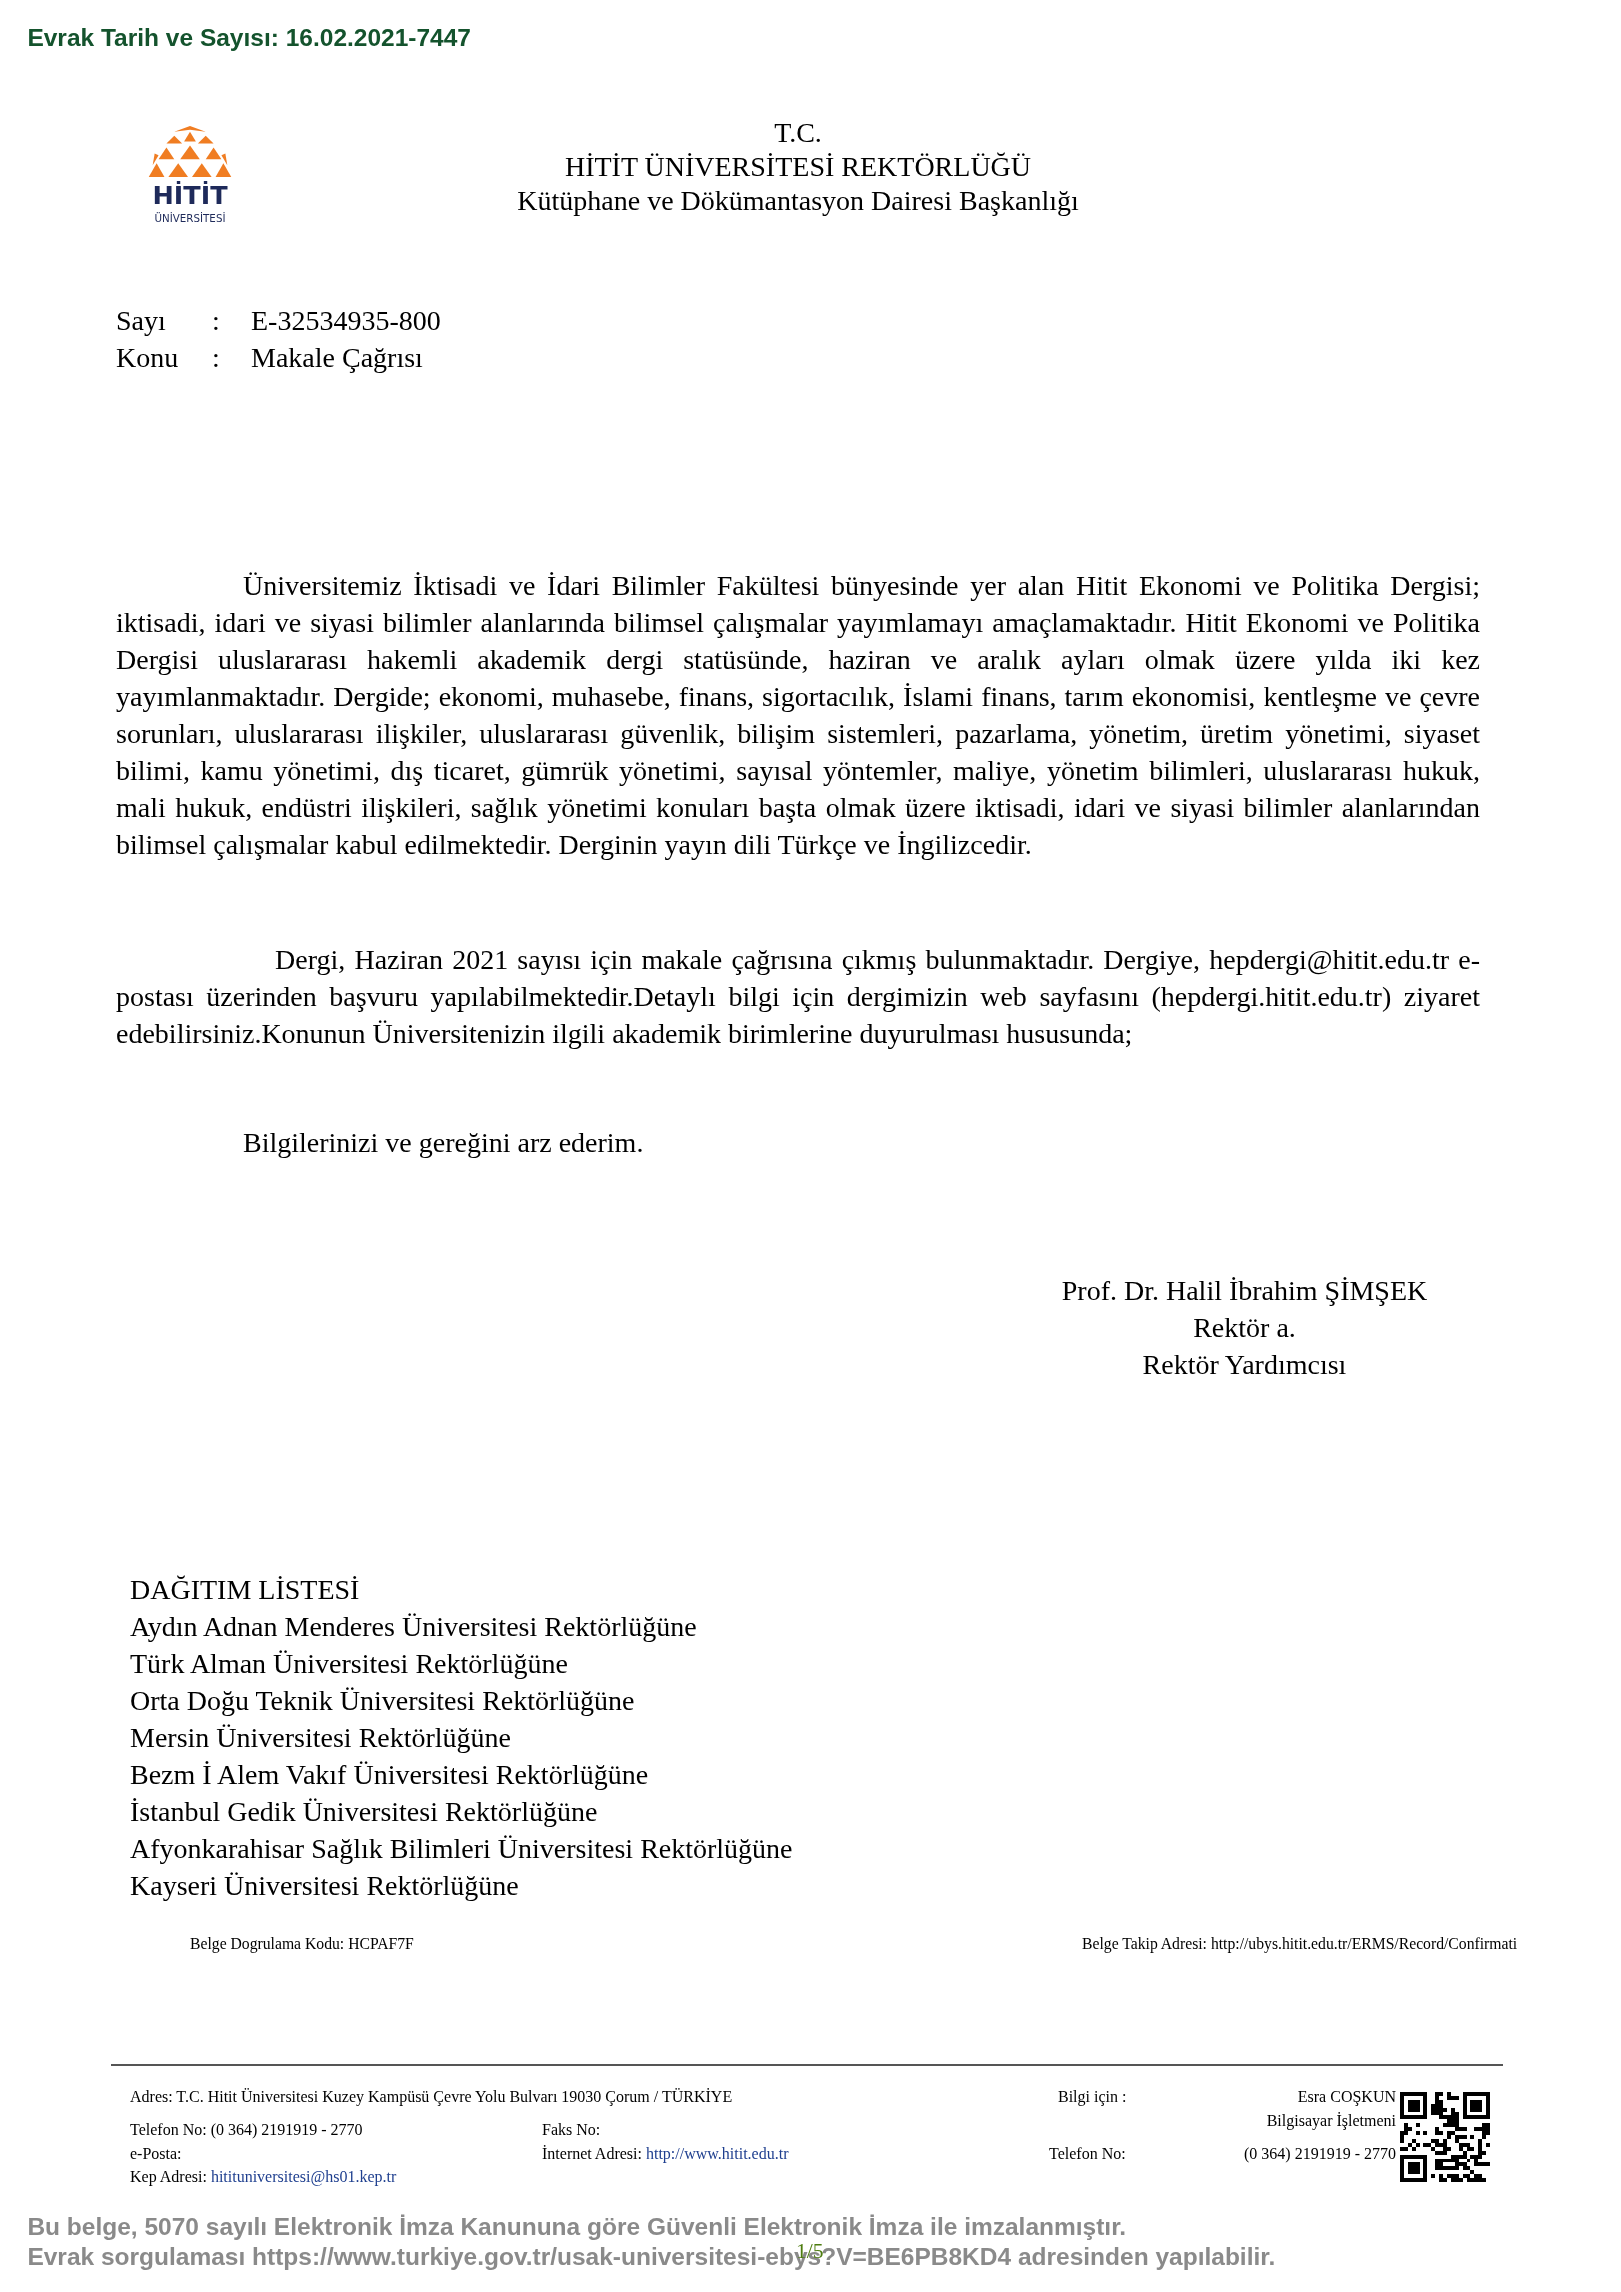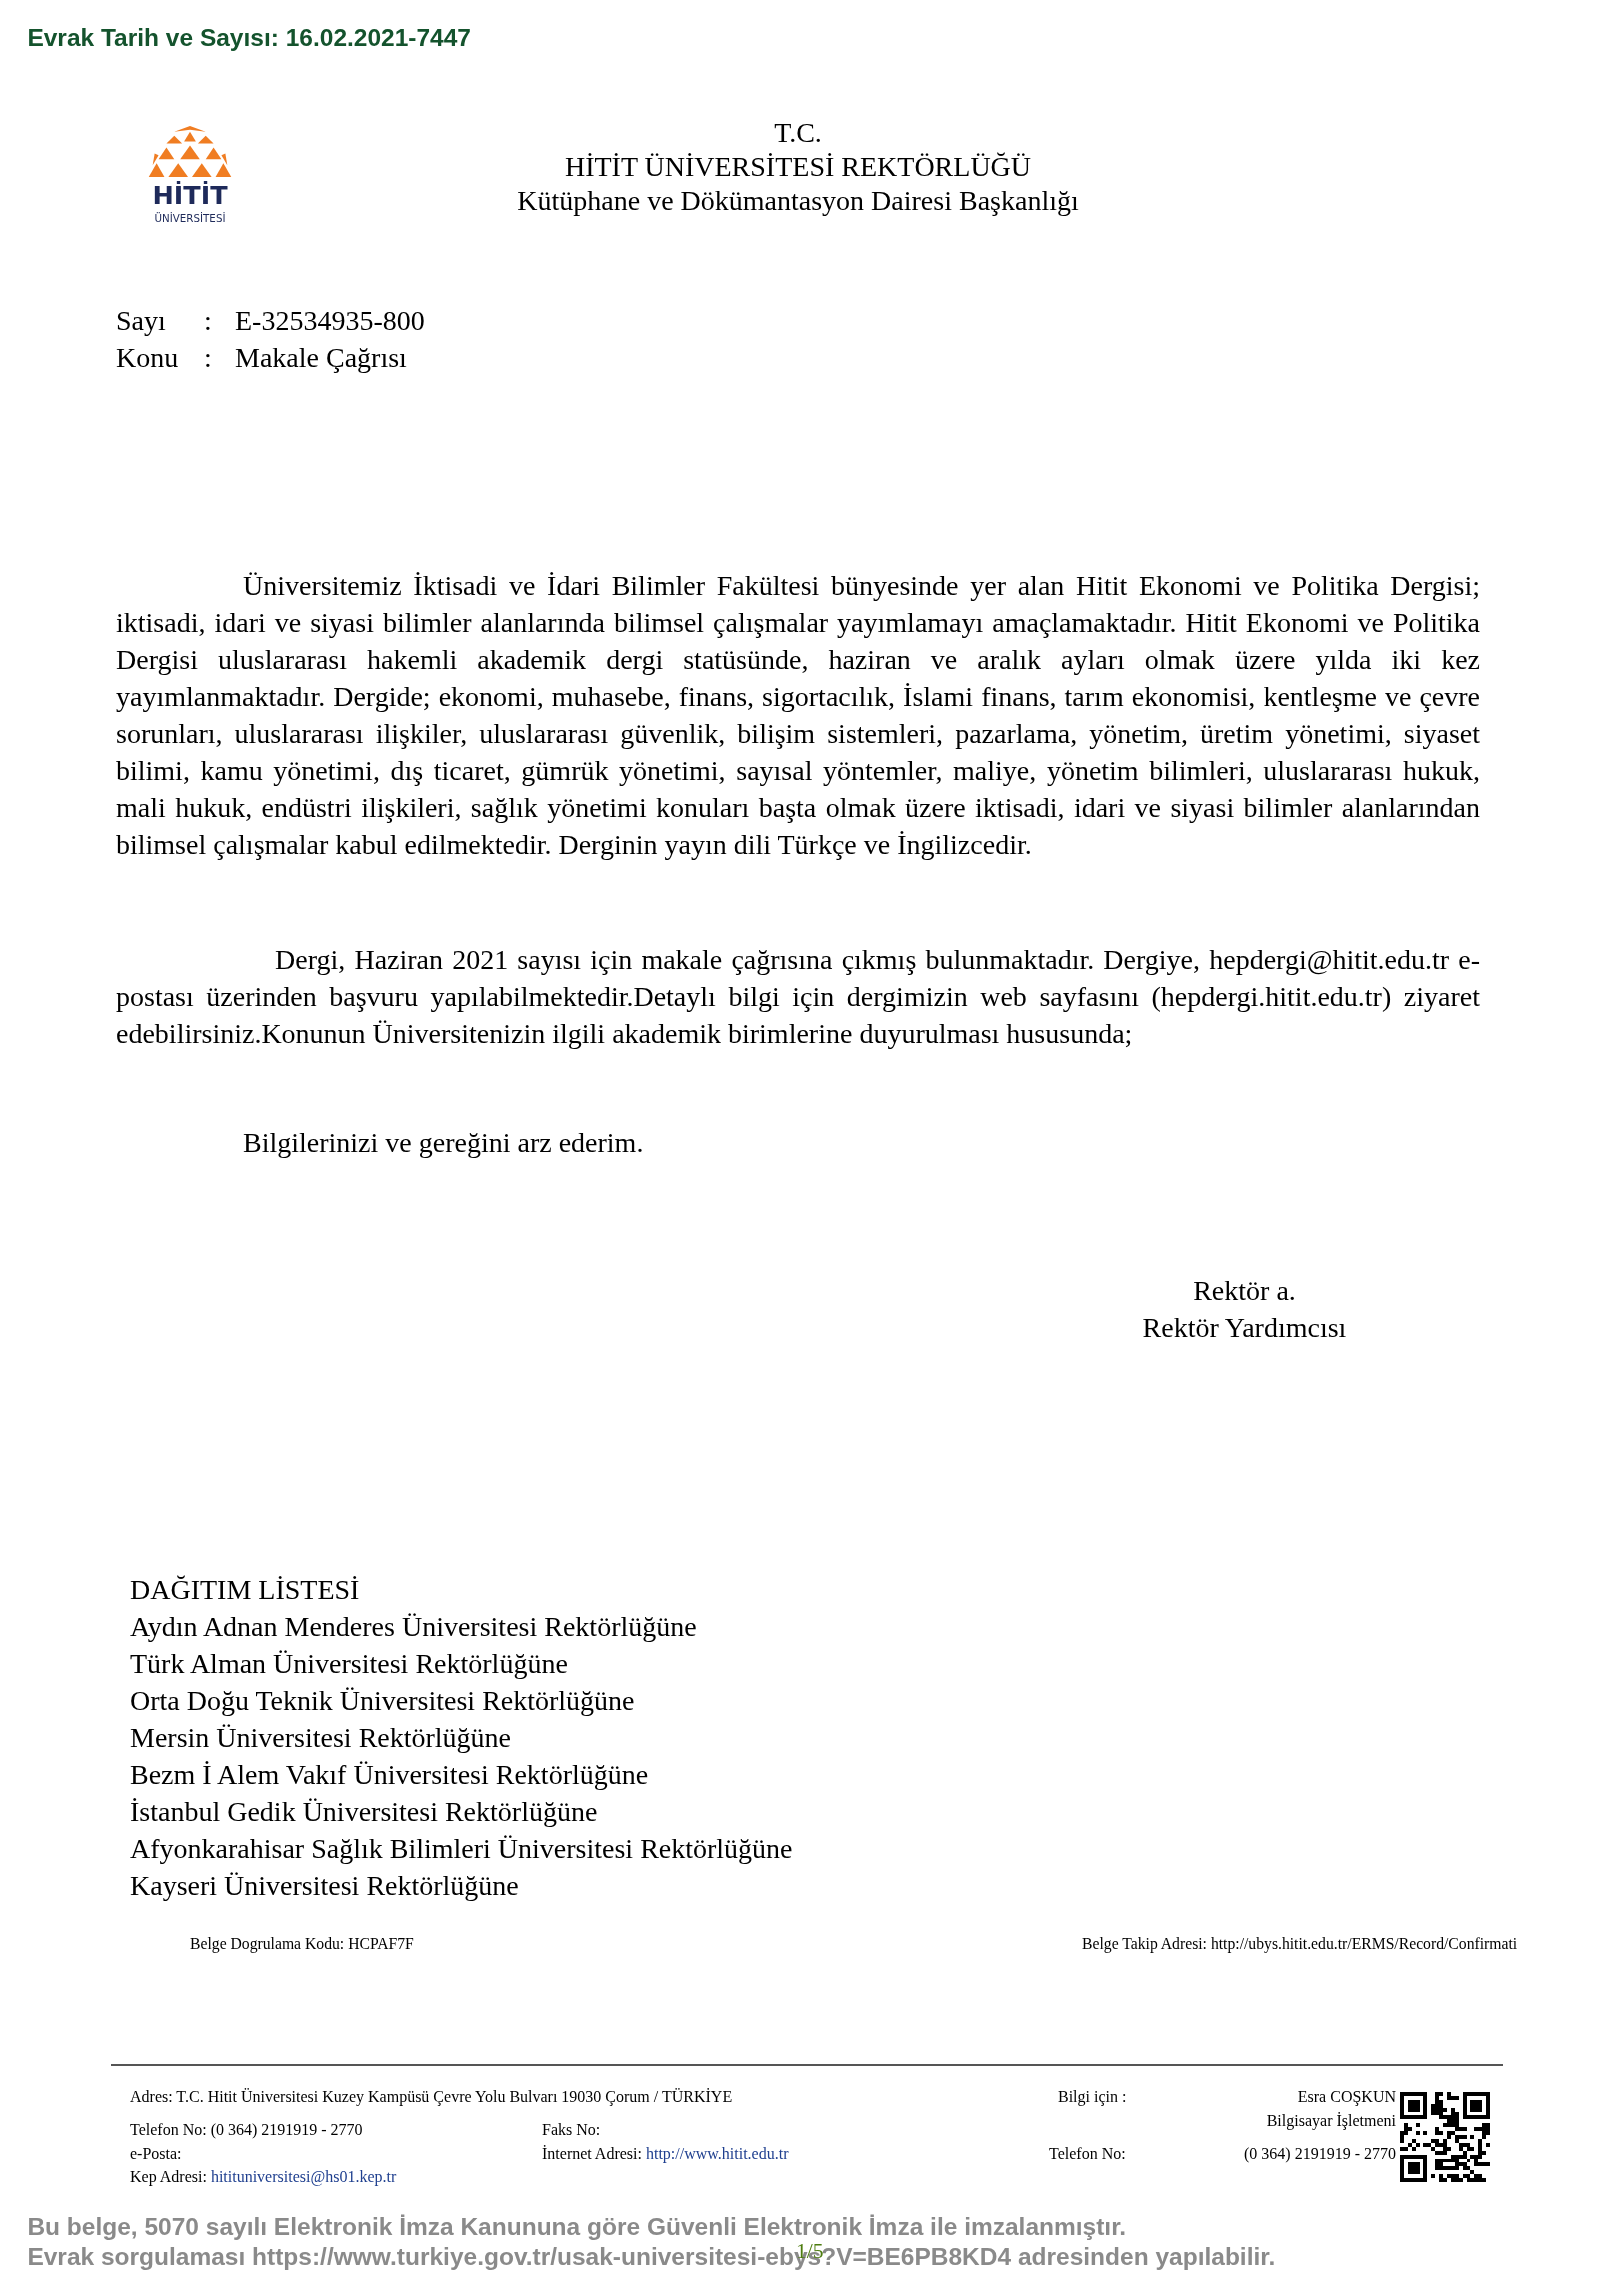--- a/index.html
+++ b/index.html
@@ -8,21 +8,21 @@
   .abs { position: absolute; }
   .stamp { font-family: "Liberation Sans", sans-serif; font-weight: bold; color: #8a8a8a; }
   #evrak-stamp { left: 27.4px; top: 23.5px; font-size: 24.5px; color: #14532d; }
 
   #logo { left: 135px; top: 120px; width: 110px; height: 110px; }
   #header { left: 0; top: 116px; width: 1621px; text-align: center; font-size: 28px; line-height: 34px; }
   #header .line { display: block; padding-left: 0; }
   #header-inner { position: absolute; left: 406px; width: 784px; text-align: center; }
 
   #meta { left: 116px; top: 302px; font-size: 28px; line-height: 37px; }
-  #meta .row { display: flex; }
+  #meta .row { display: flex; gap: 8px; }
   #meta .lbl { width: 88px; }
   #meta .colon { width: 31px; }
 
   .body-text { position: absolute; left: 116px; width: 1364px; font-size: 28px; line-height: 37px; text-align: justify; }
   .body-text .indent { display: inline-block; width: 127px; }
   #para1 { top: 567px; }
   #para2 { top: 941px; }
   #para2 .indent { width: 159px; }
   #closing { left: 243px; top: 1127px; font-size: 28px; }
 
@@ -88,20 +88,21 @@
     <span class="colon">:</span>
     <span>Makale Çağrısı</span>
   </div>
 </div>
 
 <div id="para1" class="body-text"><span class="indent"></span><span>Üniversitemiz İktisadi ve İdari Bilimler Fakültesi bünyesinde yer alan Hitit Ekonomi ve Politika Dergisi; iktisadi, idari ve siyasi bilimler alanlarında bilimsel çalışmalar yayımlamayı amaçlamaktadır. Hitit Ekonomi ve Politika Dergisi uluslararası hakemli akademik dergi statüsünde, haziran ve aralık ayları olmak üzere yılda iki kez yayımlanmaktadır. Dergide; ekonomi, muhasebe, finans, sigortacılık, İslami finans, tarım ekonomisi, kentleşme ve çevre sorunları, uluslararası ilişkiler, uluslararası güvenlik, bilişim sistemleri, pazarlama, yönetim, üretim yönetimi, siyaset bilimi, kamu yönetimi, dış ticaret, gümrük yönetimi, sayısal yöntemler, maliye, yönetim bilimleri, uluslararası hukuk, mali hukuk, endüstri ilişkileri, sağlık yönetimi konuları başta olmak üzere iktisadi, idari ve siyasi bilimler alanlarından bilimsel çalışmalar kabul edilmektedir. Derginin yayın dili Türkçe ve İngilizcedir.</span></div>
 <div id="para2" class="body-text"><span class="indent"></span><span>Dergi, Haziran 2021 sayısı için makale çağrısına çıkmış bulunmaktadır. Dergiye, hepdergi@hitit.edu.tr e-postası üzerinden başvuru yapılabilmektedir.Detaylı bilgi için dergimizin web sayfasını (hepdergi.hitit.edu.tr) ziyaret edebilirsiniz.Konunun Üniversitenizin ilgili akademik birimlerine duyurulması hususunda;</span></div>
 <div id="closing" class="abs">Bilgilerinizi ve gereğini arz ederim.</div>
 
 <div id="signature" class="abs">
+  <div>Prof. Dr. Halil İbrahim ŞİMŞEK</div>
   <div>Rektör a.</div>
   <div>Rektör Yardımcısı</div>
 </div>
 
 <div id="distribution" class="abs">
   <div>DAĞITIM LİSTESİ</div>
   <div>Aydın Adnan Menderes Üniversitesi Rektörlüğüne</div>
   <div>Türk Alman Üniversitesi Rektörlüğüne</div>
   <div>Orta Doğu Teknik Üniversitesi Rektörlüğüne</div>
   <div>Mersin Üniversitesi Rektörlüğüne</div>

